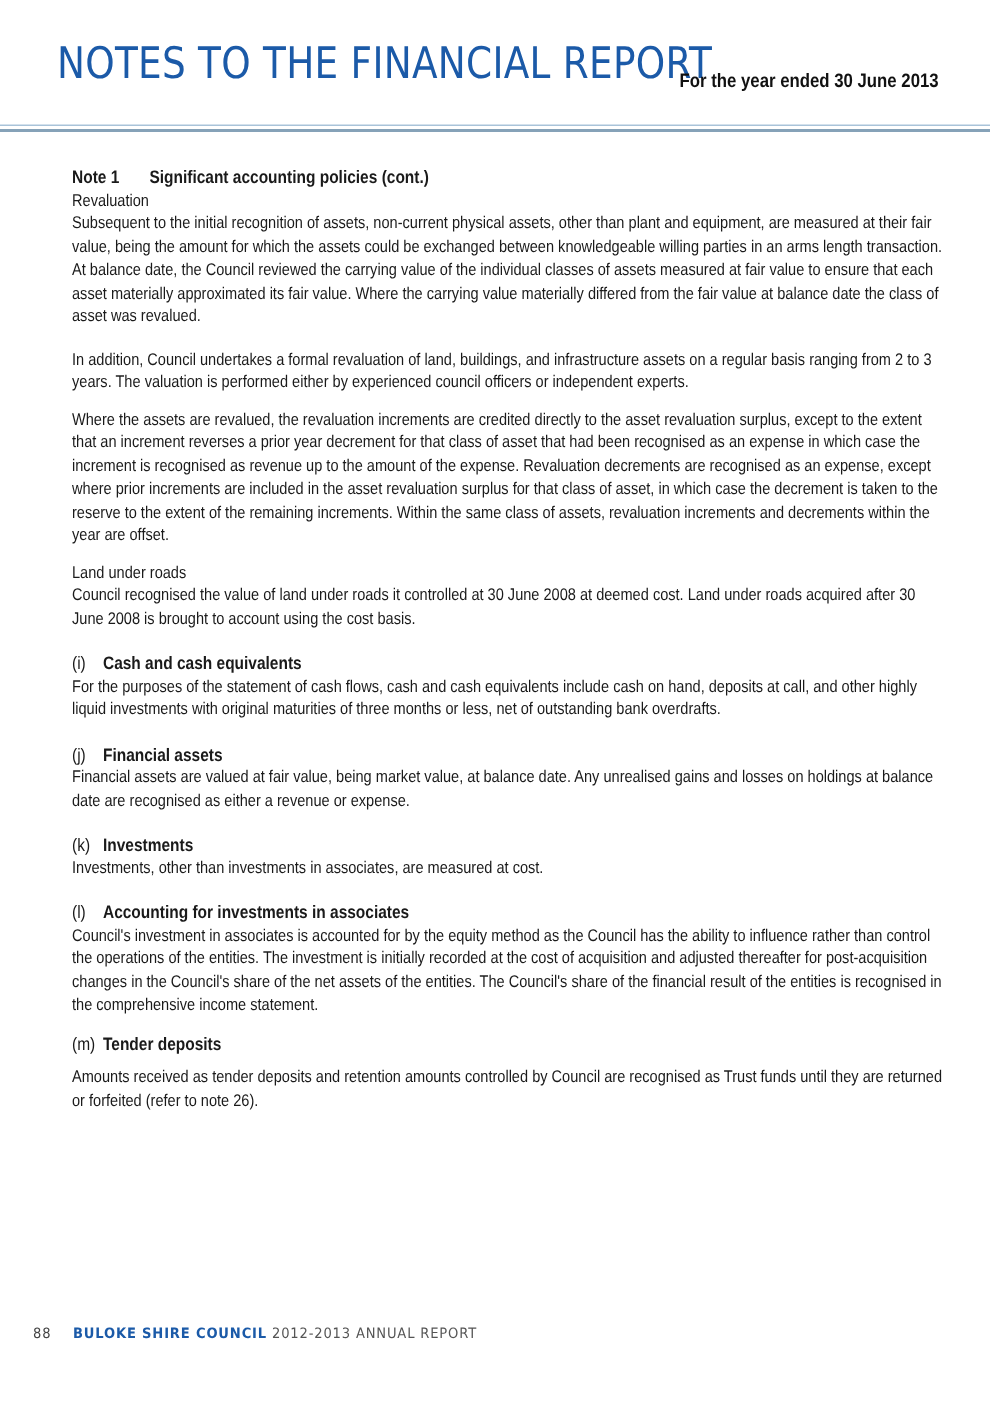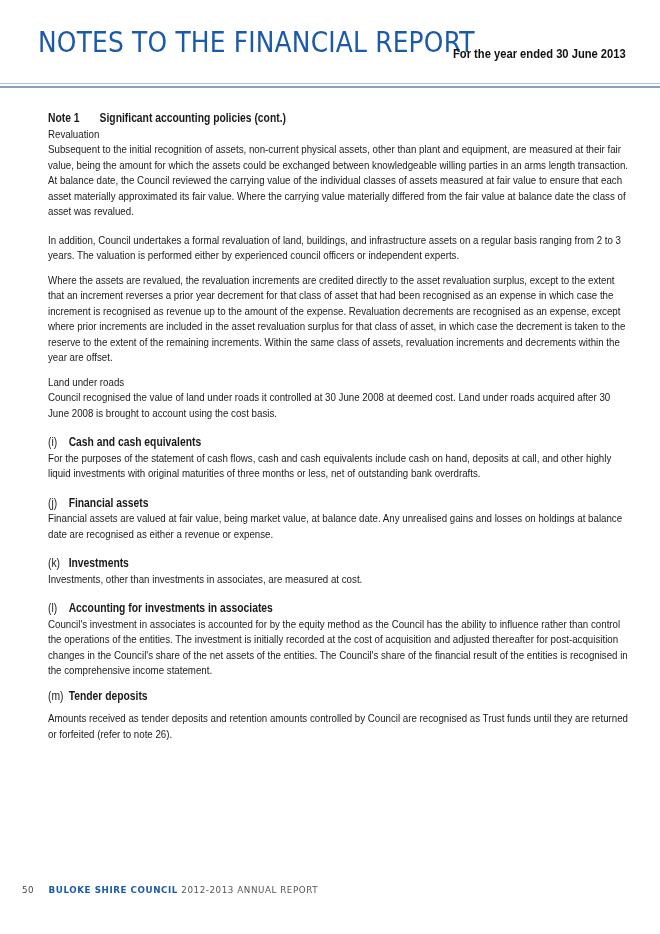--- a/index.html
+++ b/index.html
@@ -74,16 +74,16 @@
     <p class="para" style="margin-bottom:10px !important;">Council's investment in associates is accounted for by the equity method as the Council has the ability to influence rather than control the operations of the entities.  The investment is initially recorded at the cost of acquisition and adjusted thereafter for post-acquisition changes in the Council's share of the net assets of the entities.  The Council's share of the financial result of the entities is recognised in the comprehensive income statement.</p>
 
     <p class="sec-head" style="margin-top:6px; margin-bottom:7px;">
       <span class="sec-letter">(m)</span><span>Tender deposits</span>
     </p>
     <p class="para">Amounts received as tender deposits and retention amounts controlled by Council are recognised as Trust funds until they are returned or forfeited (refer to note 26).</p>
   </div>
 </div>
 
 <div class="footer">
-  <span class="page-num">50</span>
+  <span class="page-num">88</span>
   <span class="org">BULOKE SHIRE COUNCIL</span>
   <span>2012-2013 ANNUAL REPORT</span>
 </div>
 
 </body></html>

